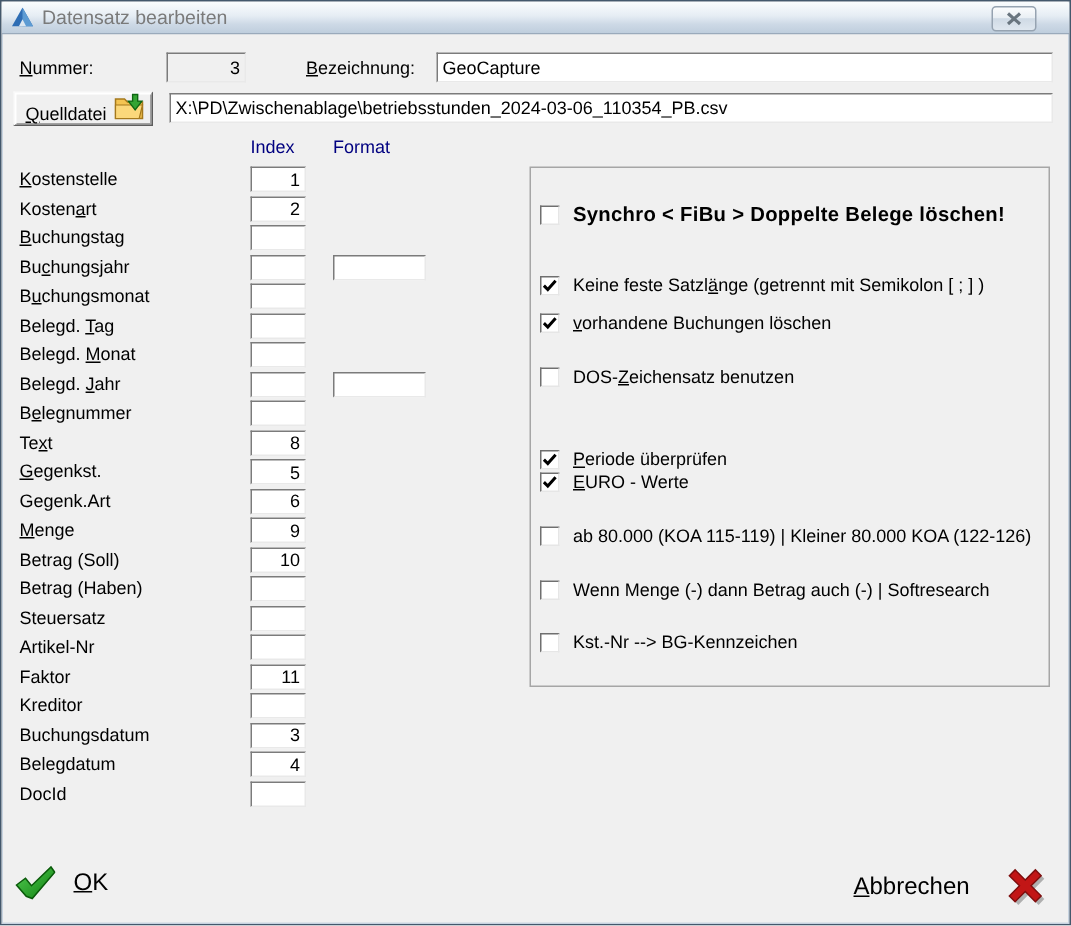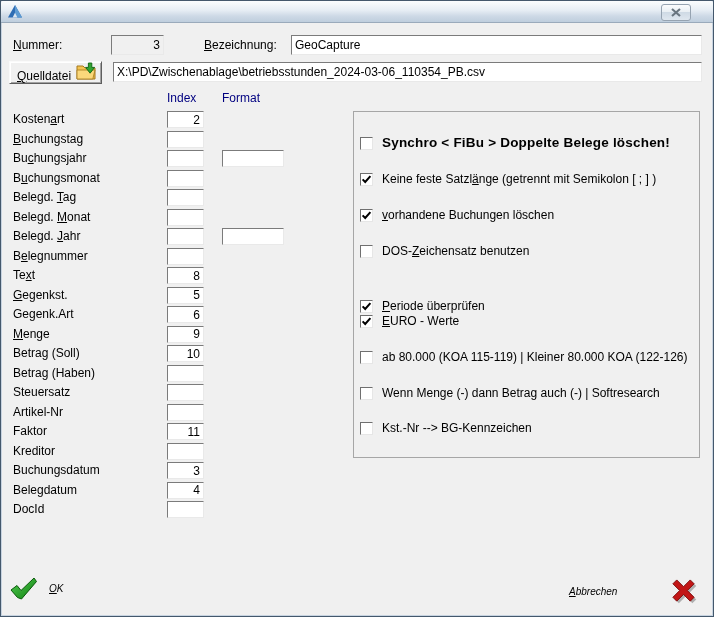--- a/index.html
+++ b/index.html
@@ -93,39 +93,40 @@
   .option-row.emphasis .checkbox { margin-top:1px; }
   .option-row.emphasis .option-label {
     font-weight:bold; font-size:13.5px; letter-spacing:0.2px; line-height:15px;
   }
 
   
   .ok-group {
     position:absolute; left:8px; top:576px; display:flex; align-items:center; gap:12px;
   }
   .ok-icon { width:28px; height:24px; }
-  .footer-label { font-size:10px; line-height:14px; white-space:nowrap;font-style:italic; }
+  .footer-label { font-size:16px; line-height:14px; white-space:nowrap; }
   .cancel-label { position:absolute; left:568px; top:584px; }
   .cancel-icon { position:absolute; left:668px; top:577px; width:29px; height:27px; }
 
   u { text-decoration:underline; }
 </style>
 </head>
 <body>
 
 <div class="window">
 
   <div class="titlebar">
     <span class="app-icon">
       <svg viewBox="0 0 14 13" width="14" height="13">
         <polygon points="0,12.5 7,0 14,12.5" fill="#2E6DB4"></polygon>
         <polygon points="7,0 14,12.5 7,12.5" fill="#5D9BD3"></polygon>
         <polygon points="4.6,12.5 7,7.8 9.4,12.5" fill="#DCE6F0"></polygon>
       </svg>
     </span>
+    <span class="title">Datensatz bearbeiten</span>
     <button class="close-btn">
       <span>
         <svg viewBox="0 0 12 9" width="12" height="9">
           <path d="M2 1 L10 8 M10 1 L2 8" stroke="#69757F" stroke-width="2.1" fill="none"></path>
         </svg>
       </span>
     </button>
   </div>
 
   <span class="label" style="left:12px; top:37px;"><u>N</u>ummer:</span>
@@ -143,20 +144,25 @@
       </svg>
     </span>
   </button>
   <input class="sunken path-input" value="X:\PD\Zwischenablage\betriebsstunden_2024-03-06_110354_PB.csv" style="">
 
   <span class="col-header index">Index</span>
   <span class="col-header format">Format</span>
 
   <div id="field-rows">
       <div class="field-row">
+    <span class="field-label"><u>K</u>ostenstelle</span>
+    <input class="sunken index-input" value="1" style="">
+
+  </div>
+      <div class="field-row">
     <span class="field-label">Kosten<u>a</u>rt</span>
     <input class="sunken index-input" value="2" style="">
 
   </div>
       <div class="field-row">
     <span class="field-label"><u>B</u>uchungstag</span>
     <input class="sunken index-input" value="" style="">
 
   </div>
       <div class="field-row">
@@ -254,21 +260,21 @@
     <input class="sunken index-input" value="" style="">
 
   </div>
     </div>
 
   <div class="groupbox" id="option-rows">
       <div class="option-row emphasis" style="top: 23px;">
     <span class="checkbox"></span>
     <span class="option-label">Synchro &lt; FiBu &gt; Doppelte Belege löschen!</span>
   </div>
-      <div class="option-row" style="top: 61px;">
+      <div class="option-row" style="top: 72px;">
     <span class="checkbox">
           <svg viewBox="0 0 11 11">
             <path d="M1.6 5.4 L4.2 8 L9.4 2.2" fill="none" stroke="#000" stroke-width="2"></path>
           </svg>
         </span>
     <span class="option-label">Keine feste Satzl<u>ä</u>nge (getrennt mit Semikolon [ ; ] )</span>
   </div>
       <div class="option-row" style="top: 97px;">
     <span class="checkbox">
           <svg viewBox="0 0 11 11">

